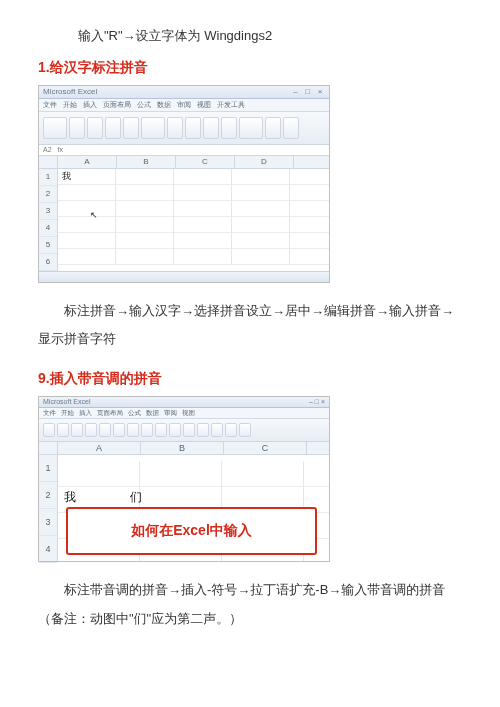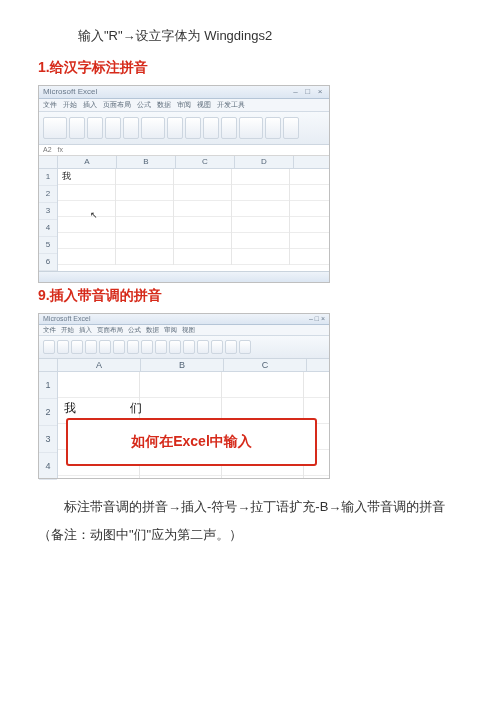--- a/index.html
+++ b/index.html
@@ -240,20 +240,21 @@
     color: #546577;
     font-size: 9px;
   }
   .shot2 .cells2 {
     flex: 1;
     position: relative;
     background:
       repeating-linear-gradient(to right, transparent 0 81px, #e6e6e6 81px 82px),
       repeating-linear-gradient(to bottom, transparent 0 25px, #ececec 25px 26px);
     min-width: 0;
+    margin-top: 6px;
   }
   .shot2 .chars {
     position: absolute;
     left: 6px;
     top: 30px;
     font-size: 12px;
     color: #111;
     letter-spacing: 54px;
     white-space: nowrap;
   }
@@ -346,20 +347,21 @@
         </div>
         <div class="cells">
           <div class="cell-a2">我</div>
           <div class="cursor">↖</div>
         </div>
       </div>
     </div>
     <div class="statusbar"></div>
   </div>
 
+  <p class="body-text">标注拼音→输入汉字→选择拼音设立→居中→编辑拼音→输入拼音→显示拼音字符</p>
 
   <div class="heading">9.插入带音调的拼音</div>
 
   <div class="shot2">
     <div class="titlebar2">
       <span>Microsoft Excel</span>
       <span>– □ ×</span>
     </div>
     <div class="menubar2">
       <span>文件</span>

